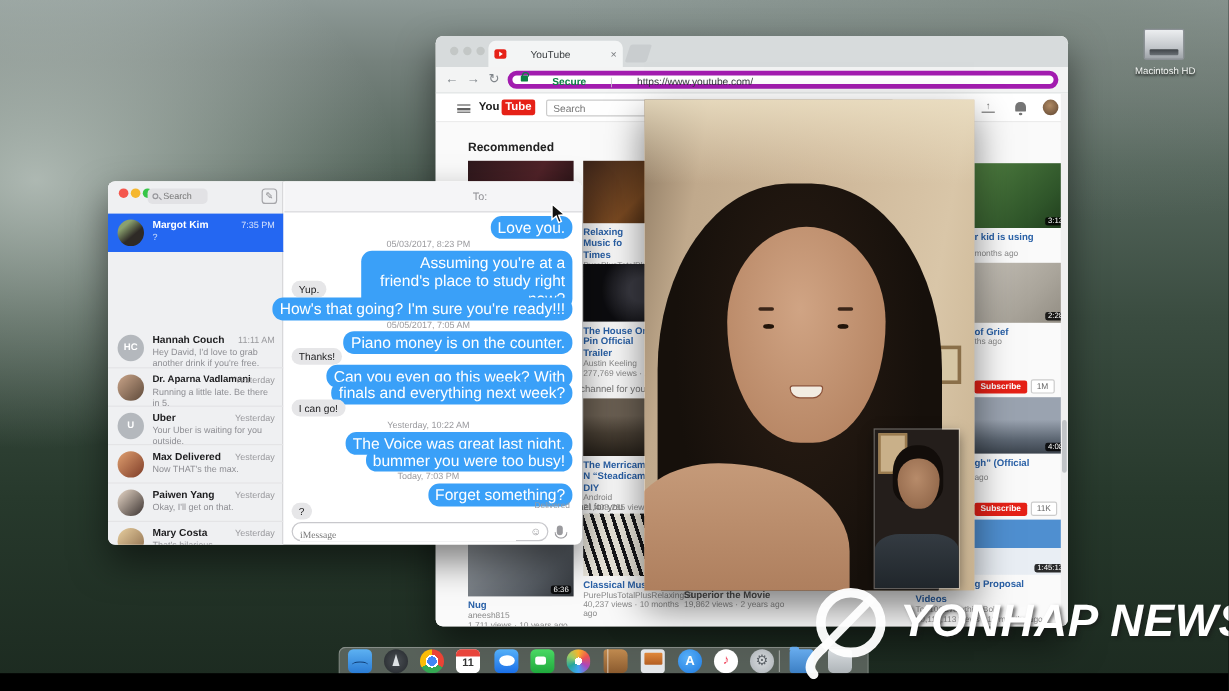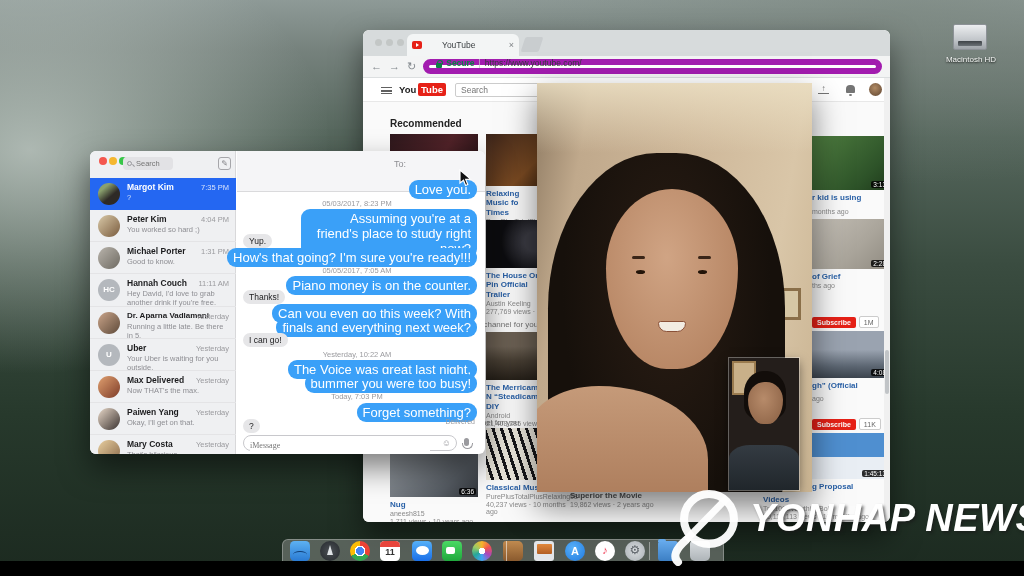--- a/index.html
+++ b/index.html
@@ -19,21 +19,21 @@
 #browser{left:363px;top:30px;width:527px;height:492px;border-radius:6px;background:#fbfbfb;overflow:hidden}
 .tabstrip{position:absolute;left:0;top:0;right:0;height:26px;background:#d7dbdc;border-radius:6px 6px 0 0}
 .tl{position:absolute;top:9px;width:7px;height:7px;border-radius:50%;background:#c3c7c6}
 .tab{position:absolute;left:44px;top:4px;width:112px;height:22px;background:#f3f5f5;border-radius:6px 6px 0 0;font-size:8.5px;color:#3c4043;display:flex;align-items:center;padding:0 5px;gap:20px}
 .fav{width:10px;height:8px;background:#e62117;border-radius:2px;position:relative;flex:none}
 .fav:after{content:"";position:absolute;left:3.5px;top:2px;border-left:3.5px solid #fff;border-top:2px solid transparent;border-bottom:2px solid transparent}
 .tabx{margin-left:auto;color:#7d8084;font-size:9px}
 .newtab{position:absolute;left:160px;top:7px;width:18px;height:15px;background:#c9cdcf;transform:skewX(-18deg);border-radius:2px}
 .toolbar{position:absolute;left:0;top:26px;right:0;height:22px;background:#f3f4f4;border-bottom:1px solid #dcdfe0;display:flex;align-items:center;padding:0 8px;gap:7px}
 .navg{color:#80868b;font-size:11px;line-height:1}
-.urlbar{flex:1;height:15px;background:#fff;border:6px solid #a21caf;border-radius:8px;display:flex;align-items:flex-end;padding:0 7px;gap:4px;font-size:8.5px}
+.urlbar{flex:1;height:15px;background:#fff;border:4px solid #a21caf;border-radius:8px;display:flex;align-items:flex-start;padding:0 7px;gap:20px;font-size:8.5px}
 .lock{width:6px;height:5px;background:#0b8043;border-radius:1px;position:relative;flex:none}
 .lock:before{content:"";position:absolute;left:1px;top:-3px;width:4px;height:3px;border:1px solid #0b8043;border-bottom:none;border-radius:3px 3px 0 0}
 .secure{color:#0b8043;font-weight:bold}
 .urldiv{color:#c4c7c9}
 .urltxt{color:#34383b}
 .ythead{position:absolute;left:0;top:48px;right:0;height:24px;background:#fff;border-bottom:1px solid #e8e8e8}
 .burger{position:absolute;left:18px;top:9px;width:11px;height:7px;border-top:1.5px solid #606060;border-bottom:1.5px solid #606060}
 .burger:after{content:"";position:absolute;left:0;top:2.2px;width:11px;height:1.5px;background:#606060}
 .yt-you{position:absolute;left:36px;top:6px;font-size:9.5px;font-weight:bold;color:#1a1a1a}
 .yt-tube{position:absolute;left:55px;top:5px;font-size:9.5px;font-weight:bold;color:#fff;background:#e62117;border-radius:2px;padding:0 3px;line-height:13px}
@@ -81,21 +81,21 @@
 .m-mag:after{content:"";position:absolute;left:3.8px;top:3.8px;width:3px;height:1px;background:#98989d;transform:rotate(45deg)}
 .compose{position:absolute;left:128px;top:6px;width:13px;height:13px;border:1px solid #a6a6aa;border-radius:3px;color:#8a8a8e;font-size:8px;text-align:center;line-height:12px}
 .crow{position:absolute;left:0;width:146px;height:32px;border-bottom:1px solid #e4e4e6}
 .crow.sel{background:#2467f2;border-bottom-color:#2467f2}
 .av{position:absolute;left:8px;top:5px;width:22px;height:22px;border-radius:50%}
 .avtext{color:#fff;font-size:8px;font-weight:bold;text-align:center;line-height:22px;background:#b4b8bd}
 .cname{position:absolute;left:37px;top:4px;font-size:8.5px;font-weight:bold;color:#1c1c1e;white-space:nowrap}
 .ctime{position:absolute;right:7px;top:5px;font-size:7.5px;color:#9a9a9e}
 .cprev{position:absolute;left:37px;top:14.5px;right:5px;font-size:7.5px;color:#8e8e93;line-height:1.22;max-height:18px;overflow:hidden}
 .sel .cname{color:#fff}.sel .ctime{color:#d7e2fc}.sel .cprev{color:#cfe0fb}
-.mhead{position:absolute;left:147px;top:0;right:0;height:41px;background:#f5f5f7;border-bottom:1px solid #dadadc}
+.mhead{position:absolute;left:147px;top:0;right:0;height:26px;background:#f5f5f7;border-bottom:1px solid #dadadc}
 .tolabel{position:absolute;left:157px;top:8px;font-size:9px;color:#8e8e93}
 .bo{position:absolute;right:8px;background:#3aa0f8;color:#fff;font-size:13px;padding:2px 6px;border-radius:9px;white-space:nowrap}
 .bo.wrap{white-space:normal;width:176px;text-align:right}
 .bi{position:absolute;left:153px;background:#e6e6e8;color:#1c1c1e;font-size:8.5px;padding:2px 6px;border-radius:9px;white-space:nowrap}
 .bd{position:absolute;left:147px;width:240px;text-align:center;color:#9a9a9e;font-size:7.5px}
 .bstat{position:absolute;right:10px;color:#9a9a9e;font-size:7px}
 .mibar{position:absolute;left:153px;top:284px;width:214px;height:16px;border:1px solid #c8c8cc;border-radius:9px;background:#fff}
 .mi-input{position:absolute;left:6px;top:3px;width:180px;height:12px;border:none;font-size:8px;color:#333;font-family:Liberation Serif, serif}
 .smiley{position:absolute;right:5px;top:2px;font-size:9px;color:#9a9a9e}
 .mic{position:absolute;left:374px;top:287px;width:5px;height:8px;background:#9a9a9e;border-radius:3px}
@@ -298,32 +298,20 @@
       <input class="m-search" placeholder="Search" style="">
       <span class="m-mag"></span>
       <span class="compose">✎</span>
 
       <div class="crow sel" style="top:27px">
         <span class="av" style="background:linear-gradient(140deg,#8aa06e 25%,#2e2a26 60%)"></span>
         <span class="cname">Margot Kim</span>
         <span class="ctime">7:35 PM</span>
         <span class="cprev">?</span>
       </div>
-      <div class="crow" style="top:59px">
-        <span class="av" style="background:linear-gradient(135deg,#d9c9a8,#7a5c3e)"></span>
-        <span class="cname">Peter Kim</span>
-        <span class="ctime">4:04 PM</span>
-        <span class="cprev">You worked so hard ;)</span>
-      </div>
-      <div class="crow" style="top:91px">
-        <span class="av" style="background:linear-gradient(135deg,#b9b4ac,#6e6a62)"></span>
-        <span class="cname">Michael Porter</span>
-        <span class="ctime">1:31 PM</span>
-        <span class="cprev">Good to know.</span>
-      </div>
       <div class="crow" style="top:123px;height:33px">
         <span class="av avtext">HC</span>
         <span class="cname">Hannah Couch</span>
         <span class="ctime">11:11 AM</span>
         <span class="cprev">Hey David, I'd love to grab another drink if you're free.</span>
       </div>
       <div class="crow" style="top:156px">
         <span class="av" style="background:linear-gradient(135deg,#caa58a,#5e4a3a)"></span>
         <span class="cname" style="font-size:8px">Dr. Aparna Vadlamani</span>
         <span class="ctime">Yesterday</span>

